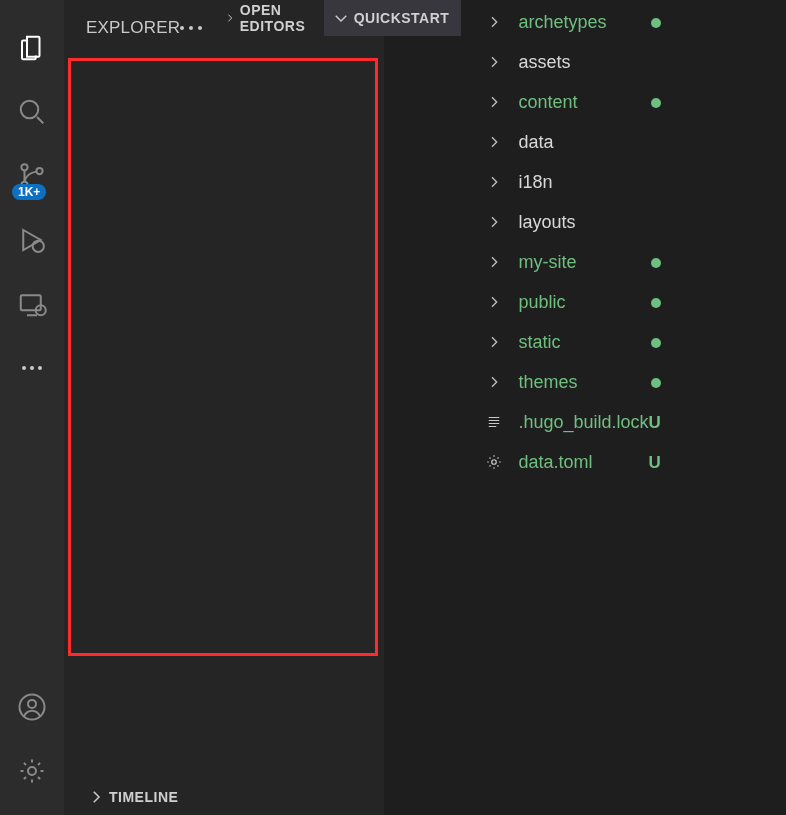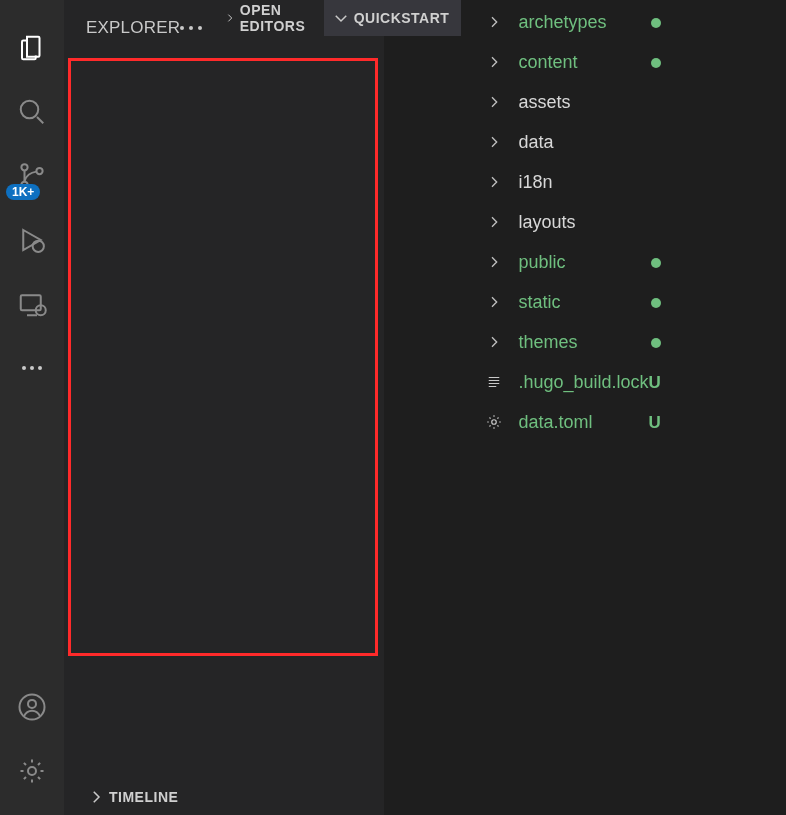--- a/index.html
+++ b/index.html
@@ -4,21 +4,21 @@
 <style>
   * { margin:0; padding:0; box-sizing:border-box; font-family:"Segoe UI",Arial,sans-serif; }
   html,body { width:786px; height:815px; background:#1e1e1e; overflow:hidden; }
   .app { display:flex; width:100%; height:100%; }
   .activity-bar { width:64px; height:100%; background:#2c2c2c; display:flex; flex-direction:column; align-items:center; padding-top:16px; }
   .activity-item { width:64px; height:64px; display:flex; align-items:center; justify-content:center; cursor:pointer; position:relative; }
   .activity-item svg { width:30px; height:30px; }
   .activity-item.active svg { stroke:#ffffff; fill:none; }
   .activity-item:not(.active) svg { stroke:#8a8a8a; fill:none; }
   .activity-bottom { margin-top:auto; margin-bottom:12px; }
-  .badge { position:absolute; left:6px; bottom:8px; background:#0e70c0; color:#fff; font-size:12px; font-weight:600; padding:1px 6px; border-radius:10px; }
+  .badge { position:absolute; left:12px; bottom:8px; background:#0e70c0; color:#fff; font-size:12px; font-weight:600; padding:1px 6px; border-radius:10px; }
   .side-panel { width:320px; height:100%; background:#252526; display:flex; flex-direction:row; position:relative; }
   .panel-header { height:56px; display:flex; align-items:center; padding:0 14px 0 22px; justify-content:space-between; }
   .panel-title { color:#c9c9c9; font-size:17px; letter-spacing:.2px; }
   .more-dots { color:#c9c9c9; font-size:14px; cursor:pointer; display:flex; gap:5px; }
   .more-dots span { width:4px; height:4px; background:#c9c9c9; border-radius:50%; display:inline-block; }
   .section-header { height:36px; display:flex; align-items:center; padding:0 12px 0 8px; cursor:pointer; }
   .section-header.collapsed { background:transparent; }
   .section-header.expanded { background:#37373d; }
   .section-title { color:#d0d0d0; font-weight:700; font-size:14px; letter-spacing:.5px; margin-left:4px; }
   .section-header svg { width:18px; height:18px; stroke:#c9c9c9; fill:none; }
@@ -136,58 +136,67 @@
           </span>
           <span class="label green">archetypes</span>
           <span class="status"><span class="dot"></span></span>
         </div>
         <div class="tree-row">
           <span class="chev">
             <svg viewBox="0 0 24 24" stroke-width="2">
               <path d="M9 5l7 7-7 7"></path>
             </svg>
           </span>
+          <span class="label white">assets</span>
+          <span class="status"></span>
+        </div>
+        <div class="tree-row">
+          <span class="chev">
+            <svg viewBox="0 0 24 24" stroke-width="2">
+              <path d="M9 5l7 7-7 7"></path>
+            </svg>
+          </span>
           <span class="label green">content</span>
           <span class="status"><span class="dot"></span></span>
         </div>
         <div class="tree-row">
           <span class="chev">
             <svg viewBox="0 0 24 24" stroke-width="2">
               <path d="M9 5l7 7-7 7"></path>
             </svg>
           </span>
-          <span class="label white">assets</span>
-          <span class="status"></span>
-        </div>
-        <div class="tree-row">
-          <span class="chev">
-            <svg viewBox="0 0 24 24" stroke-width="2">
-              <path d="M9 5l7 7-7 7"></path>
-            </svg>
-          </span>
           <span class="label white">data</span>
           <span class="status"></span>
         </div>
         <div class="tree-row">
           <span class="chev">
             <svg viewBox="0 0 24 24" stroke-width="2">
               <path d="M9 5l7 7-7 7"></path>
             </svg>
           </span>
           <span class="label white">i18n</span>
           <span class="status"></span>
         </div>
         <div class="tree-row">
           <span class="chev">
             <svg viewBox="0 0 24 24" stroke-width="2">
               <path d="M9 5l7 7-7 7"></path>
             </svg>
           </span>
           <span class="label white">layouts</span>
           <span class="status"></span>
+        </div>
+        <div class="tree-row">
+          <span class="chev">
+            <svg viewBox="0 0 24 24" stroke-width="2">
+              <path d="M9 5l7 7-7 7"></path>
+            </svg>
+          </span>
+          <span class="label green">my-site</span>
+          <span class="status"><span class="dot"></span></span>
         </div>
         <div class="tree-row">
           <span class="chev">
             <svg viewBox="0 0 24 24" stroke-width="2">
               <path d="M9 5l7 7-7 7"></path>
             </svg>
           </span>
           <span class="label green">public</span>
           <span class="status"><span class="dot"></span></span>
         </div>

